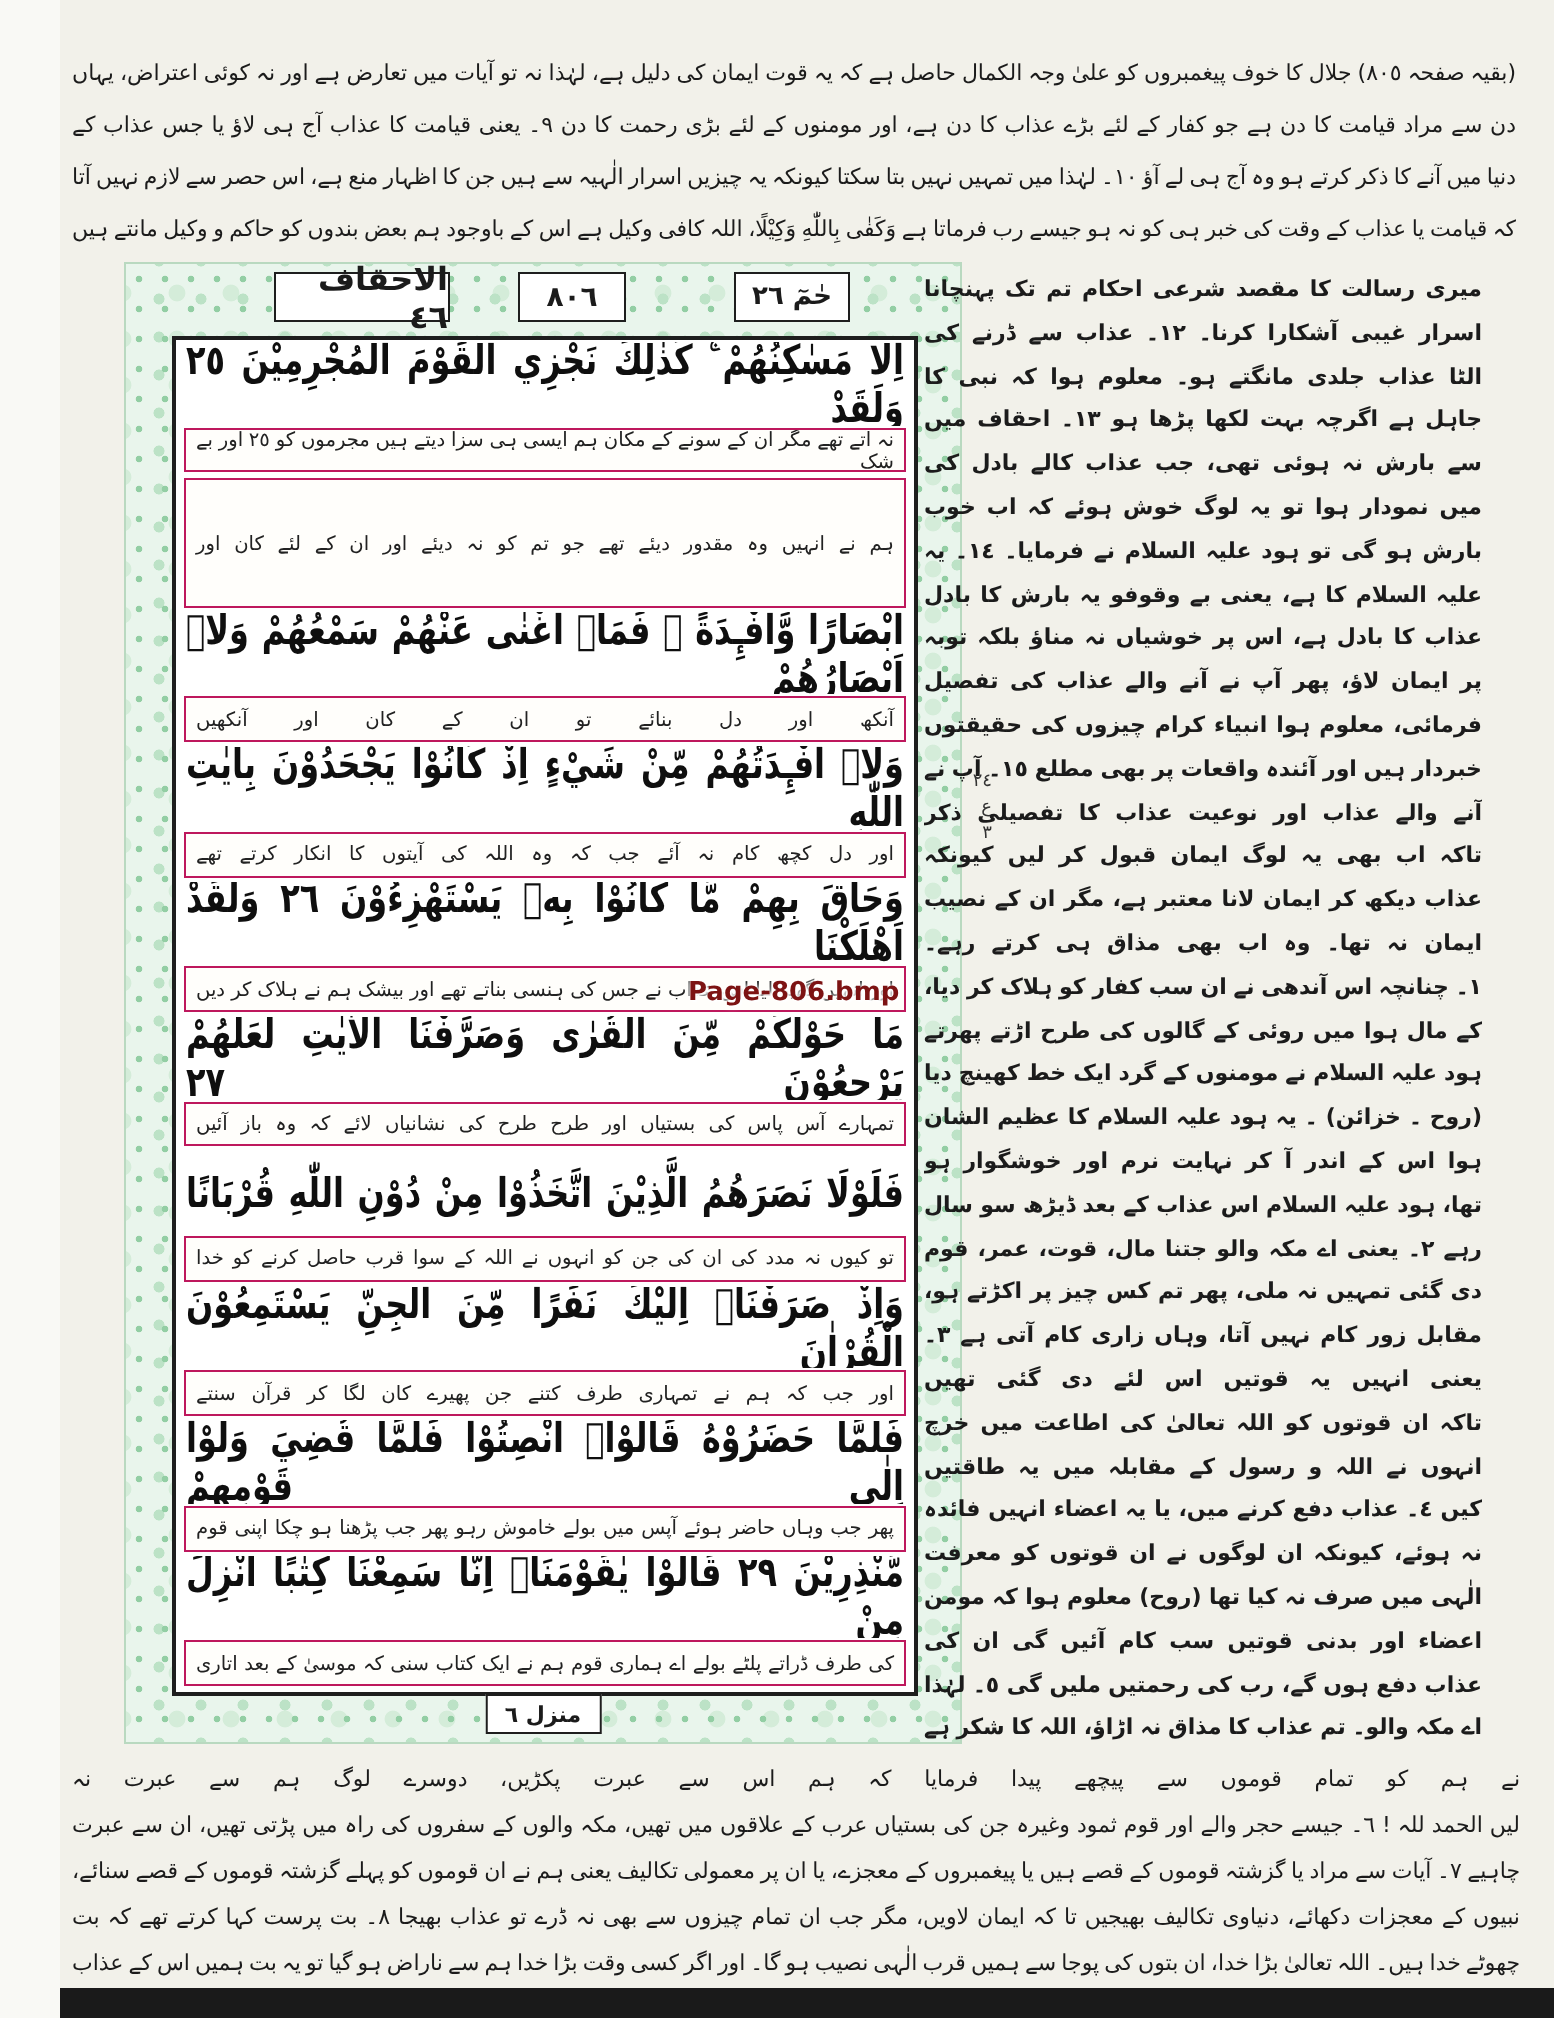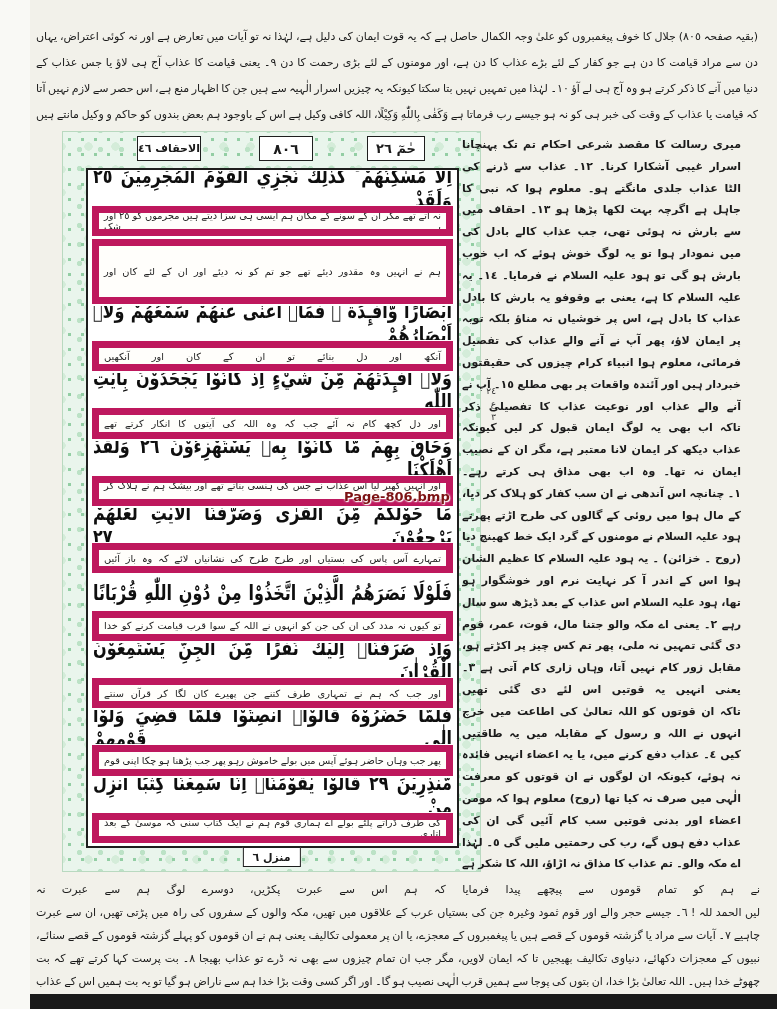--- a/index.html
+++ b/index.html
@@ -38,33 +38,33 @@
   .pair{flex:1;display:flex;flex-direction:column;min-height:0;}
   .row-ar{
     flex:1.62;display:flex;align-items:center;direction:rtl;overflow:hidden;
     font-size:16px;font-weight:bold;color:#0f0f0f;padding:4px 3px;
   }
   .row-ar span{
     display:inline-block;width:100%;text-align:justify;text-align-last:justify;
     transform:scaleY(1.28);transform-origin:center;
   }
   .row-ur{
-    flex:1;margin:1px 2px 2px;border:7px solid #be185d;box-sizing:border-box;
+    flex:1;margin:1px 2px 2px;border:1px solid #be185d;box-sizing:border-box;
     display:flex;align-items:center;direction:rtl;overflow:hidden;
     font-size:9.8px;color:#222;padding:0 5px;background:#fffefb;
   }
   .row-ur span{display:inline-block;width:100%;text-align:justify;text-align-last:justify;word-spacing:-0.5px;}
   .hbox{
     position:absolute;top:4px;height:25px;box-sizing:border-box;background:#fff;
     border:1.5px solid var(--ink,#1e1e1e);display:flex;align-items:center;justify-content:center;
     direction:rtl;font-weight:bold;
   }
   .hbox.juz{left:304px;width:58px;font-size:13px;}
   .hbox.pgno{left:196px;width:54px;font-size:14px;letter-spacing:2px;}
-  .hbox.surah{left:74px;width:64px;font-size:11px;}
+  .hbox.surah{left:74px;width:88px;font-size:16px;}
   .fbox{
     position:absolute;bottom:4px;left:50%;transform:translateX(-50%);
     height:20px;padding:0 9px;box-sizing:border-box;background:#fff;
     border:1.5px solid var(--ink,#1e1e1e);display:flex;align-items:center;justify-content:center;
     direction:rtl;font-size:11px;font-weight:bold;
   }
   
   .rukumark{
     position:absolute;left:481px;top:386px;width:15px;
     display:flex;flex-direction:column;align-items:flex-start;gap:3px;
@@ -157,21 +157,21 @@
           </div>
         <div class="row-ur">
             <span>تمہارے آس پاس کی بستیاں اور طرح طرح کی نشانیاں لائے کہ وہ باز آئیں</span>
           </div>
       </div>
         <div class="pair">
         <div class="row-ar">
             <span>فَلَوْلَا نَصَرَهُمُ الَّذِيْنَ اتَّخَذُوْا مِنْ دُوْنِ اللّٰهِ قُرْبَانًا</span>
           </div>
         <div class="row-ur">
-            <span>تو کیوں نہ مدد کی ان کی جن کو انہوں نے اللہ کے سوا قرب قیامت کرنے کو خدا</span>
+            <span>تو کیوں نہ مدد کی ان کی جن کو انہوں نے اللہ کے سوا قرب حاصل کرنے کو خدا</span>
           </div>
       </div>
         <div class="pair">
         <div class="row-ar">
             <span>وَاِذْ صَرَفْنَاۤ اِلَيْكَ نَفَرًا مِّنَ الْجِنِّ يَسْتَمِعُوْنَ الْقُرْاٰنَ</span>
           </div>
         <div class="row-ur">
             <span>اور جب کہ ہم نے تمہاری طرف کتنے جن پھیرے کان لگا کر قرآن سنتے</span>
           </div>
       </div>

